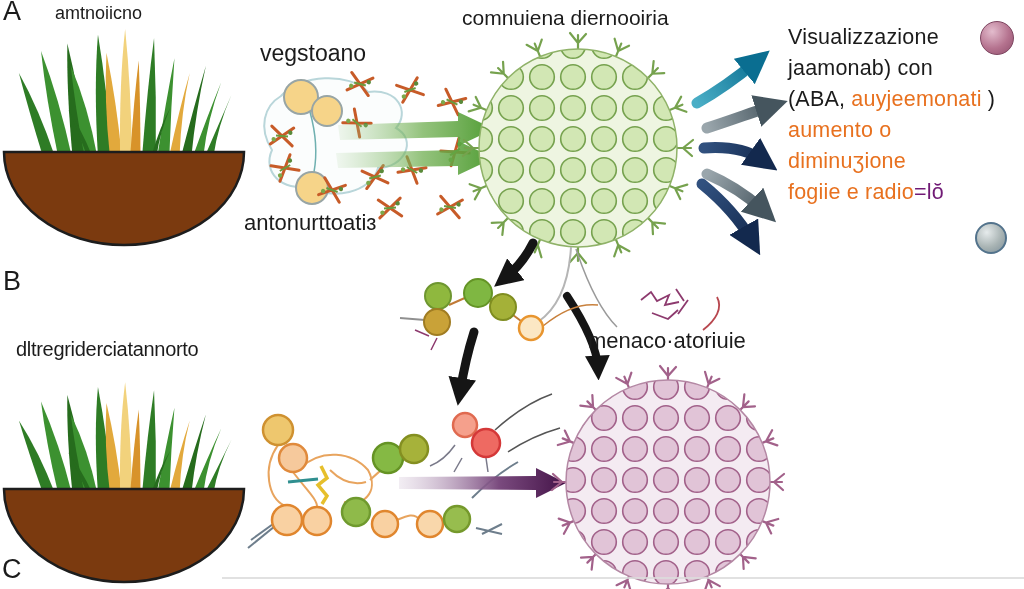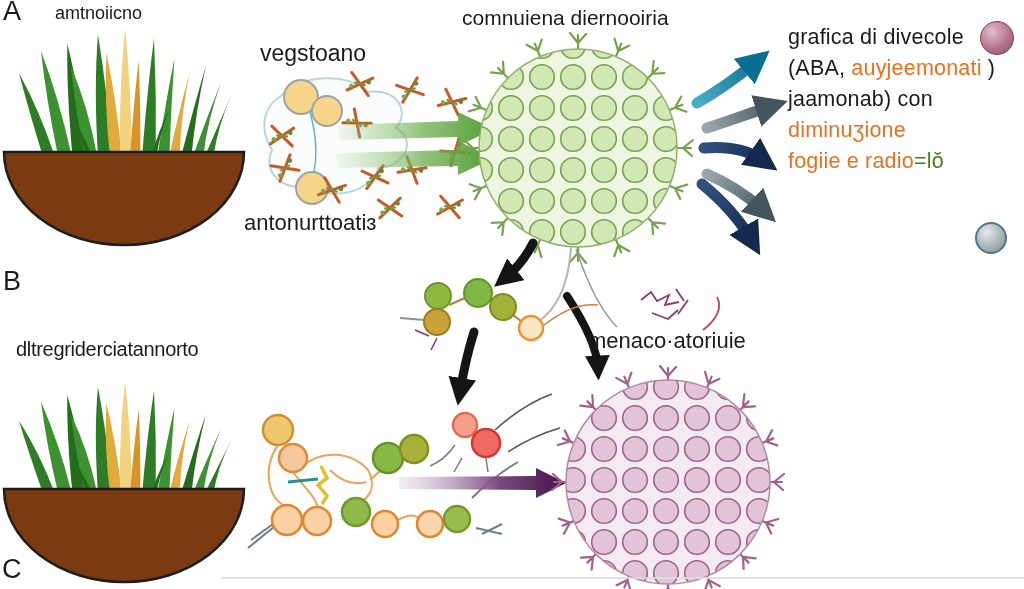--- a/index.html
+++ b/index.html
@@ -6,21 +6,21 @@
   body{
     width:1024px;height:589px;position:relative;background:#ffffff;overflow:hidden;
     font-family:"Liberation Sans", sans-serif;
   }
   svg.scene{position:absolute;left:0;top:0}
   .cap{position:absolute;color:#1b1b1b;white-space:nowrap}
   .panel-lbl{position:absolute;color:#1b1b1b;font-size:27px;font-weight:500}
   .legend{position:absolute;left:788px;top:22px;width:235px;font-size:21.5px;line-height:31px;color:#1b1b1b;letter-spacing:.2px}
   .c-k{color:#1b1b1b}
   .c-o{color:#e8711f}
-  .c-r{color:#4d7c0f}
+  .c-r{color:#701a75}
   .sphere{position:absolute;border-radius:50%}
   #sphere-pink{left:980px;top:21px;width:32px;height:32px;
     background:radial-gradient(circle at 35% 30%, #e3bccd, #b5738f 55%, #8f4e6c);
     border:1px solid #7d4560}
   #sphere-gray{left:975px;top:222px;width:28px;height:28px;
     background:radial-gradient(circle at 35% 30%, #e6ebec, #a9b4b4 55%, #7e9099);
     border:2px solid #53738c}
 </style>
 </head>
 <body>
@@ -260,21 +260,22 @@
 <div class="panel-lbl" style="left:2px;top:554px">C</div>
 
 <div class="cap" style="left:55px;top:3px;width:145px;text-align:left;font-size:18px">amtnoiicno</div>
 <div class="cap" style="left:260px;top:40px;font-size:23px">vegstoano</div>
 <div class="cap" style="left:244px;top:210px;font-size:22px">antonurttoatiɜ</div>
 <div class="cap" style="left:462px;top:6px;width:250px;text-align:left;font-size:21px">comnuiena diernooiria</div>
 <div class="cap" style="left:16px;top:338px;font-size:20px;letter-spacing:-0.3px">dltregriderciatannorto</div>
 <div class="cap" style="left:588px;top:328px;font-size:22px">menaco·atoriuie</div>
 
 <div class="legend">
-  <div class="lg-line"><span class="c-k">grafica di divecole</span></div>
+  <div class="lg-line"><span class="c-k">Visualizzazione</span></div>
+  <div class="lg-line"><span class="c-k">jaamonab) con</span></div>
   <div class="lg-line"><span class="c-k">(ABA, </span><span class="c-o">auyjeemonati</span><span class="c-k"> )</span></div>
-  <div class="lg-line"><span class="c-k">jaamonab) con</span></div>
+  <div class="lg-line"><span class="c-o">aumento o</span></div>
   <div class="lg-line"><span class="c-o">diminuʒione</span></div>
   <div class="lg-line"><span class="c-o">fogiie e radio</span><span class="c-r">=lŏ</span></div>
 </div>
 
 <div class="sphere" id="sphere-pink"></div>
 <div class="sphere" id="sphere-gray"></div>
 
 </body></html>

